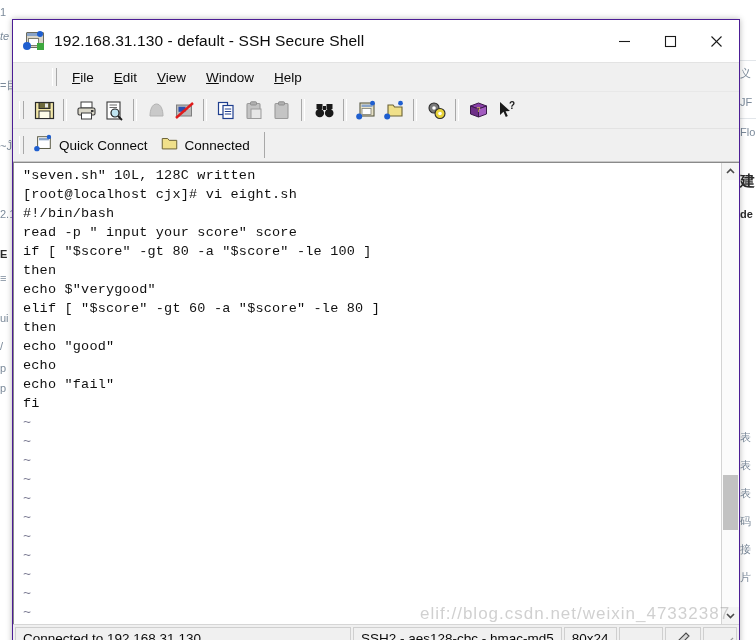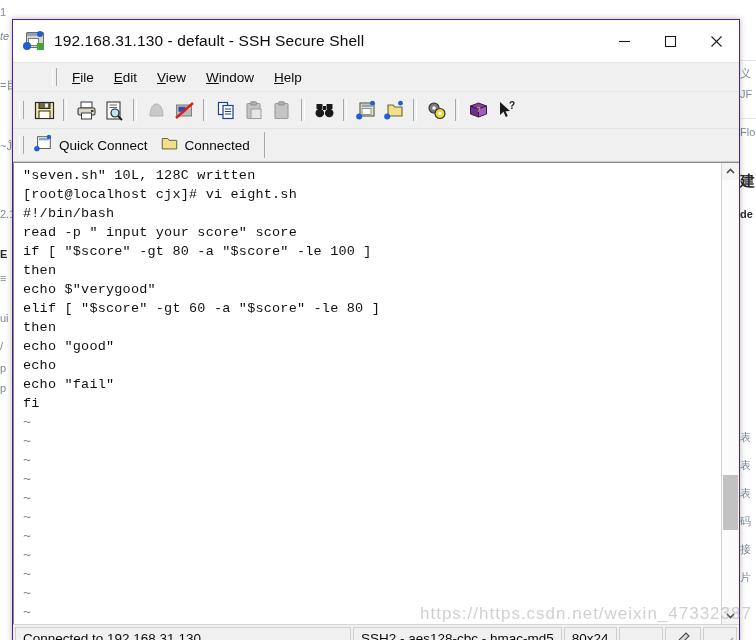--- a/index.html
+++ b/index.html
@@ -137,21 +137,21 @@
     <div class="bg-frag" style="left:0px;top:312px;">ui</div>
     <div class="bg-frag" style="left:0px;top:340px;">/</div>
     <div class="bg-frag" style="left:0px;top:362px;">p</div>
     <div class="bg-frag" style="left:0px;top:382px;">p</div>
   </div>
 
   <div class="bg-col bg-right">
     <div class="bg-rule" style="left:0;right:0;top:60px;"></div>
     <div class="bg-rule" style="left:0;right:0;top:118px;"></div>
     <div class="bg-frag" style="left:2px;top:66px;">义</div>
-    <div class="bg-frag" style="left:2px;top:88px;">JF</div>
+    <div class="bg-frag" style="left:2px;top:96px;">JF</div>
     <div class="bg-frag" style="left:2px;top:126px;">Flo</div>
     <div class="bg-frag dark" style="left:2px;top:172px;font-size:15px;">建</div>
     <div class="bg-frag dark" style="left:2px;top:208px;">de</div>
     <div class="bg-frag" style="left:2px;top:430px;">表</div>
     <div class="bg-frag" style="left:2px;top:458px;">表</div>
     <div class="bg-frag" style="left:2px;top:486px;">表</div>
     <div class="bg-frag" style="left:2px;top:514px;">码</div>
     <div class="bg-frag" style="left:2px;top:542px;">接</div>
     <div class="bg-frag" style="left:2px;top:570px;">片</div>
   </div>
@@ -409,13 +409,13 @@
         <g stroke="#9a9a9a" stroke-width="1.2">
           <line x1="12" y1="4" x2="4" y2="12"></line>
           <line x1="12" y1="8" x2="8" y2="12"></line>
           <line x1="12" y1="12" x2="12" y2="12"></line>
         </g>
       </svg>
     </div>
   </div>
 </div>
 
-<div id="watermark">https://https.csdn.net/weixin_47332387</div>
+<div id="watermark">elif://blog.csdn.net/weixin_47332387</div>
 
 </body></html>

